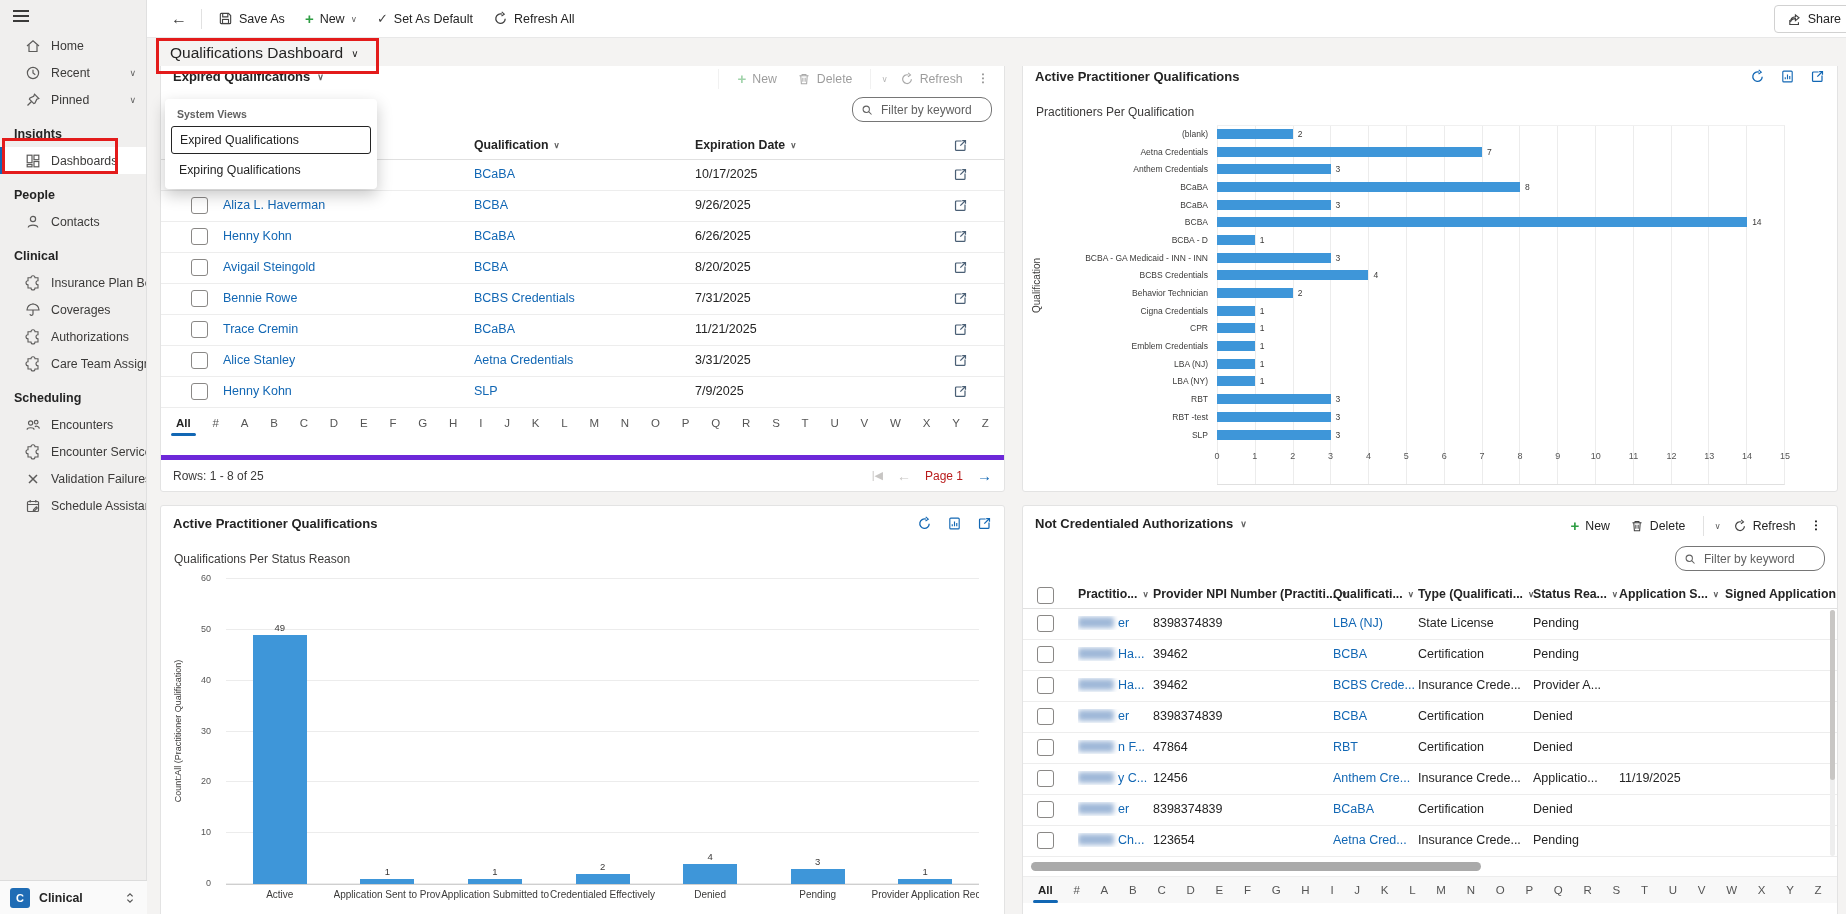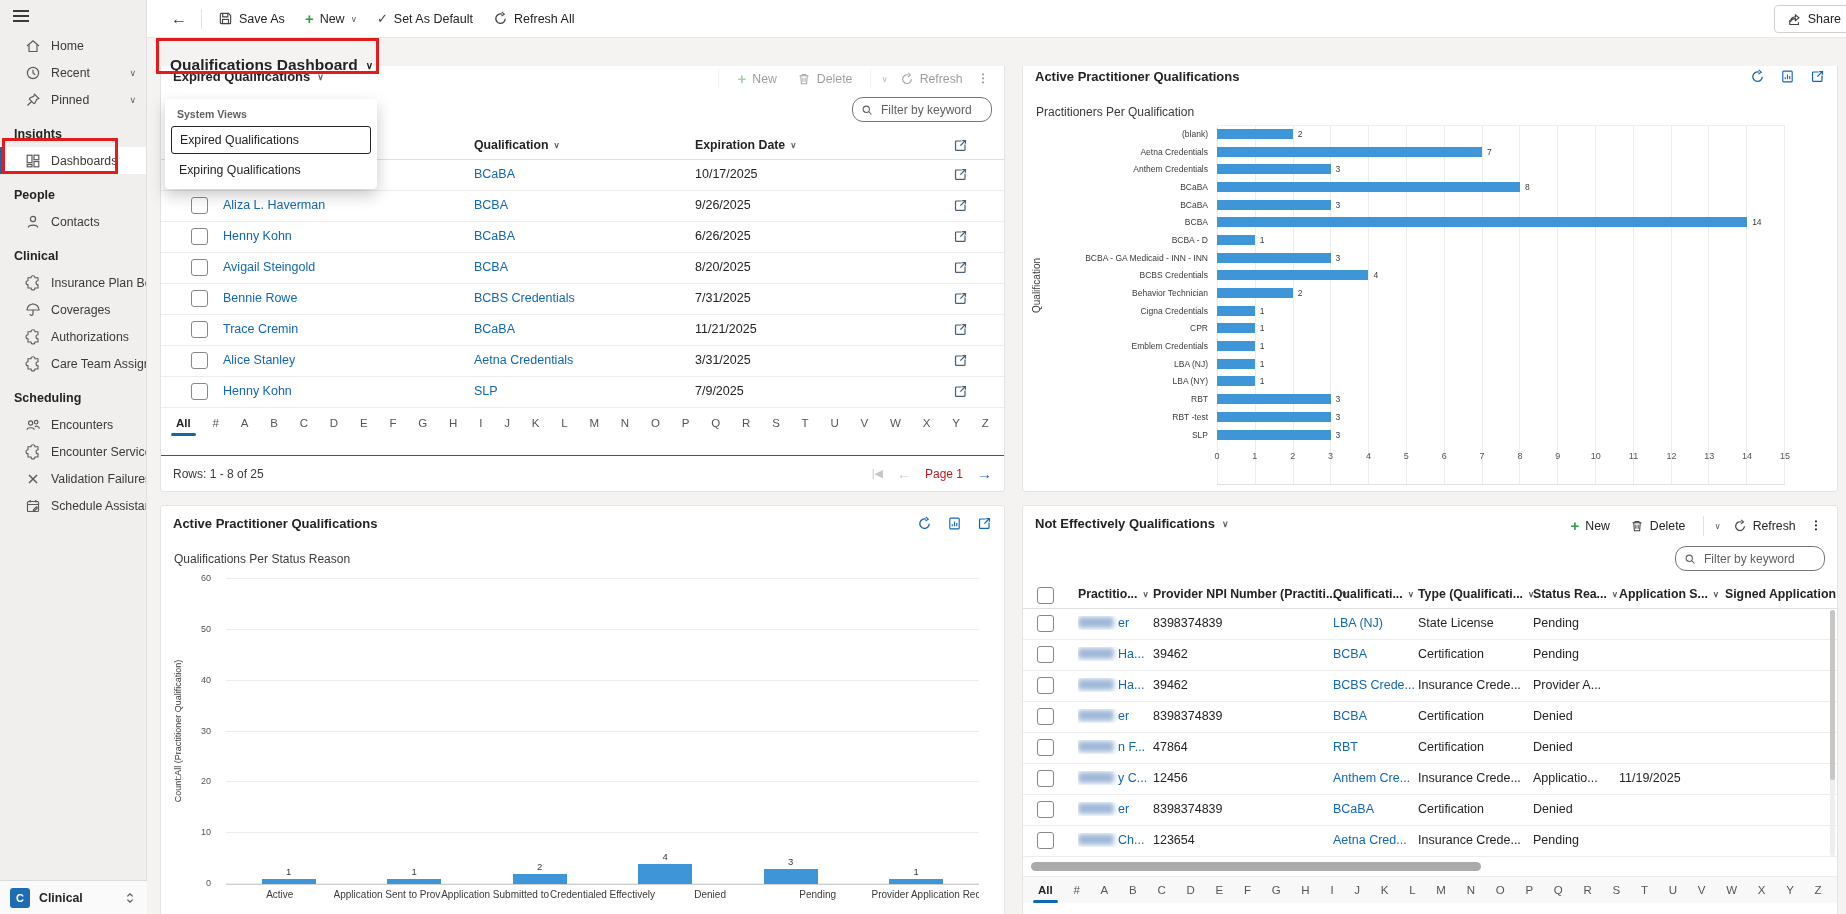--- a/index.html
+++ b/index.html
@@ -26,21 +26,21 @@
   .tb-btn{display:flex;align-items:center;gap:6px;padding:0 10px;height:28px;border-radius:3px;cursor:pointer;color:#242424;}
   .tb-ico{width:15px;height:15px;color:#424242;}
   .tb-plus{color:#2f9e44;font-size:15px;font-weight:bold;line-height:1;}
   .tb-check{color:#424242;font-size:13px;}
   .vdiv{width:1px;height:20px;background:#e1e1e1;margin:0 6px;}
   .chev{font-size:8.5px;color:#616161;}
   #back-btn{font-size:16px;color:#424242;padding:0 8px;cursor:pointer;}
   #share-btn{position:absolute;right:-8px;top:5px;display:flex;align-items:center;gap:6px;border:1px solid #d1d1d1;border-radius:4px;background:#fff;height:26px;padding:0 12px;cursor:pointer;}
   
   #title-strip{position:absolute;left:148px;top:38px;right:0;height:28px;background:#f4f3f2;z-index:30;}
-  #page-title{position:absolute;left:170px;top:56px;z-index:35;font-size:15.5px;font-weight:bold;display:flex;align-items:center;gap:8px;cursor:pointer;}
+  #page-title{position:absolute;left:170px;top:44px;z-index:35;font-size:15.5px;font-weight:normal;display:flex;align-items:center;gap:8px;cursor:pointer;}
   #page-title .chev{font-size:10px;color:#242424;}
   .anno{position:absolute;border:3px solid #e31b1b;z-index:70;pointer-events:none;}
   #anno-title{left:156px;top:38px;width:217px;height:30px;}
   #anno-dash{left:2px;top:138px;width:110px;height:30px;}
   
   .card{position:absolute;background:#fff;border:1px solid #e3e3e3;border-radius:3px;box-sizing:border-box;}
   #panel-expired{left:160px;top:58px;width:845px;height:434px;}
   #panel-chart1{left:1022px;top:58px;width:816px;height:434px;}
   #panel-chart2{left:160px;top:505px;width:845px;height:480px;}
   #panel-nc{left:1022px;top:505px;width:816px;height:480px;}
@@ -69,21 +69,21 @@
   .rowpop{position:absolute;right:36px;top:8px;width:15px;height:15px;color:#4a5f75;cursor:pointer;}
   .e-name{left:62px;} .e-qual{left:313px;} .e-date{left:534px;}
   .c-prac{left:55px;} .c-npi{left:130px;} .c-qual{left:310px;} .c-type{left:395px;}
   .c-status{left:510px;} .c-app{left:596px;} .c-signed{left:702px;}
   .blurname{display:inline-block;width:36px;height:11px;background:#9fb8d8;border-radius:2px;filter:blur(2.5px);vertical-align:-1px;margin-right:4px;}
   
   .alpha{position:absolute;left:0;right:0;height:24px;display:flex;align-items:center;justify-content:space-between;padding:0 14px;font-size:11.5px;color:#555;}
   .alpha span{cursor:pointer;position:relative;padding:2px 1px;}
   .alpha span.sel{color:#242424;font-weight:bold;}
   .alpha span.sel::after{content:"";position:absolute;left:-4px;right:-4px;bottom:-5px;height:3px;background:#1267b4;border-radius:2px;}
-  .tfoot{position:absolute;left:0;right:0;bottom:0;height:36px;border-top:1px solid #6d28d9;display:flex;align-items:center;padding:0 12px;box-sizing:border-box;font-size:12px;color:#3b3a39;gap:20px;}
+  .tfoot{position:absolute;left:0;right:0;bottom:0;height:36px;border-top:5px solid #6d28d9;display:flex;align-items:center;padding:0 12px;box-sizing:border-box;font-size:12px;color:#3b3a39;gap:20px;}
   .pgn{margin-left:auto;display:flex;align-items:center;gap:14px;}
   .pg-dis{color:#c8c6c4;font-size:11px;cursor:default;}
   .pg-next{color:#1267b4;font-size:15px;cursor:pointer;}
   .pg-label{color:#b91c1c;}
   
   #view-dropdown{position:absolute;left:165px;top:99px;width:212px;background:#fff;border-radius:4px;box-shadow:0 6px 16px rgba(0,0,0,.22);z-index:60;padding-bottom:6px;}
   #dd-header{font-size:10.5px;font-weight:bold;color:#616161;padding:9px 12px 3px;}
   .dd-item{font-size:12.3px;color:#242424;padding:6px 8px;margin:3px 6px 0;border-radius:3px;cursor:pointer;}
   .dd-item.focused{border:1px solid #242424;}
   
@@ -742,20 +742,24 @@
         <span style="bottom: 16.6667%;">10</span>
         <span style="bottom: 33.3333%;">20</span>
         <span style="bottom: 50%;">30</span>
         <span style="bottom: 66.6667%;">40</span>
         <span style="bottom: 83.3333%;">50</span>
         <span style="bottom: 100%;">60</span>
       </div>
     <div id="v-plot">
         <div id="v-cols">
           <div class="vcol">
+            <span class="vval">49</span>
+            <div class="vbar" style="height: 81.6667%; background: rgb(62, 150, 217);"></div>
+          </div>
+          <div class="vcol">
             <span class="vval">1</span>
             <div class="vbar" style="height: 1.66667%; background: rgb(62, 150, 217);"></div>
           </div>
           <div class="vcol">
             <span class="vval">1</span>
             <div class="vbar" style="height: 1.66667%; background: rgb(62, 150, 217);"></div>
           </div>
           <div class="vcol">
             <span class="vval">2</span>
             <div class="vbar" style="height: 3.33333%; background: rgb(62, 150, 217);"></div>
@@ -781,21 +785,21 @@
         <span>Credentialed Effectively</span>
         <span>Denied</span>
         <span>Pending</span>
         <span>Provider Application Received</span>
       </div>
   </div>
 </div>
 
 <div class="card" id="panel-nc">
   <div class="panel-head">
-    <span>Not Effectively Qualifications</span>
+    <span>Not Credentialed Authorizations</span>
     <span class="chev">∨</span>
   </div>
   <div class="cmdbar">
     <span class="cmd">
         <span class="tb-plus">+</span>
         <span>New</span>
       </span>
     <span class="cmd">
         <span class="ci">
           <svg viewBox="0 0 16 16" fill="none" stroke="currentColor" stroke-width="1.2">

